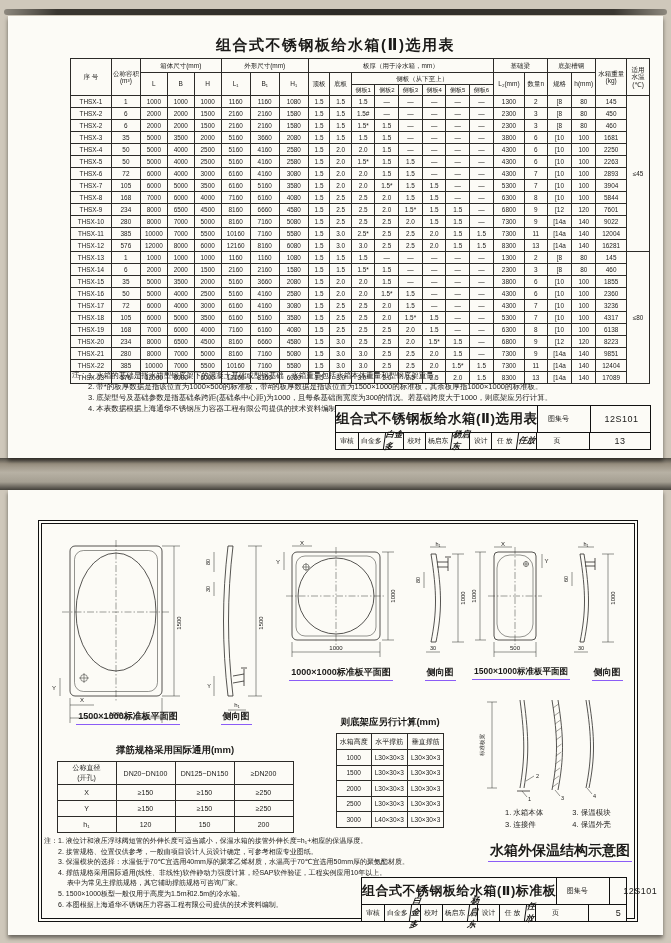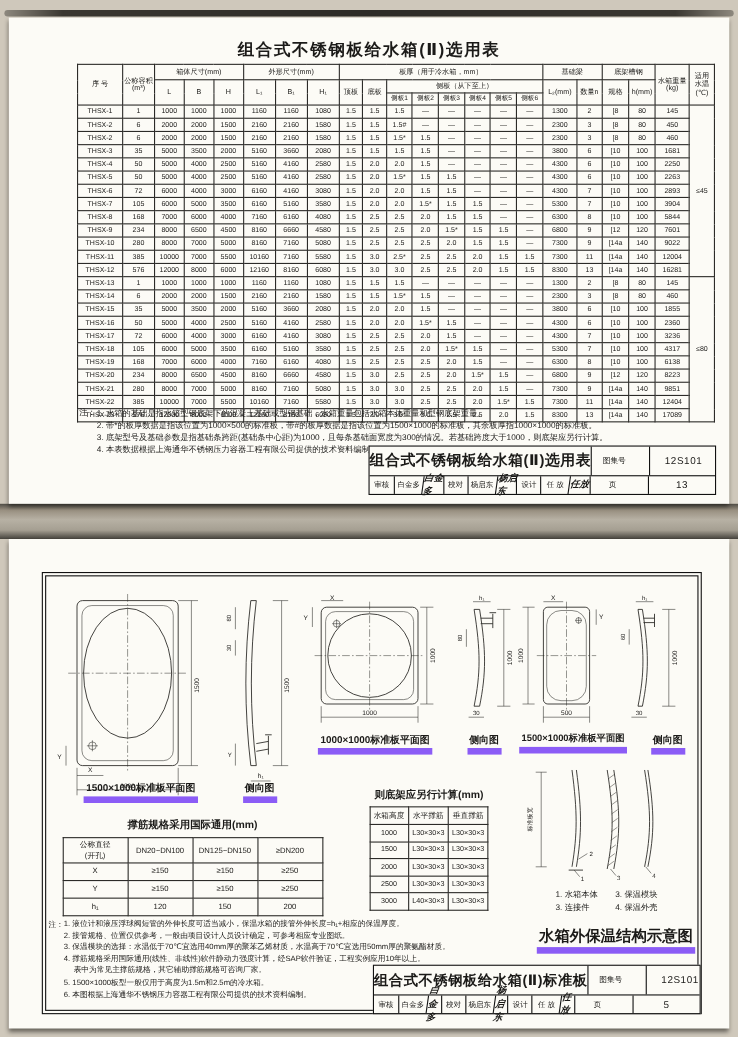--- a/index.html
+++ b/index.html
@@ -26,21 +26,21 @@
   table.sel thead tr.h3 th{height:10px;font-size:6px;}
   table.sel tbody td{height:11px;font-size:6.4px;}
   .pre{white-space:pre-line;}
   .p1-noteslabel{position:absolute;left:64px;top:354px;font-size:7.5px;}
   .p1-notes{position:absolute;left:80px;top:354px;width:520px;font-size:7.5px;}
   .p1-notes div{line-height:11px;white-space:nowrap;}
 
   
   .tblock{position:absolute;border:1.6px solid #111;background:#fcfbf6;box-sizing:border-box;}
   .tb-p1{right:12px;bottom:8px;width:316px;}
-  .tb-p2{right:26px;bottom:13px;width:298px;}
+  .tb-p2{right:36px;bottom:13px;width:266px;}
   .tb-r1{display:flex;height:26px;}
   .tb-title{flex:1;display:flex;align-items:center;justify-content:center;
        font-size:13.5px;font-weight:bold;letter-spacing:.5px;white-space:nowrap;}
   .tb-lab{width:40px;flex:0 0 40px;border-left:1px solid #111;display:flex;align-items:center;
        justify-content:center;font-size:7px;}
   .tb-val{width:60px;flex:0 0 60px;border-left:1px solid #111;display:flex;align-items:center;
        justify-content:center;font-size:9px;letter-spacing:.5px;margin-left:12px;}
   .tb-r2{display:flex;height:16px;border-top:1px solid #111;}
   .tb-s{display:flex;align-items:center;justify-content:center;font-size:6.8px;
        border-left:1px solid #111;box-sizing:border-box;}
@@ -50,33 +50,33 @@
   .tb-s.sig{flex:1 1 26px;font-style:italic;font-weight:bold;font-size:8.5px;
        font-family:"DejaVu Serif","Liberation Serif",serif;transform:skewX(-8deg);}
 
   
   .frame{position:absolute;left:30px;top:30px;width:600px;height:402px;
        border:1.7px solid #111;box-sizing:border-box;}
   .frame::after{content:"";position:absolute;inset:2px;border:.7px solid #111;}
   .fig{position:absolute;}
   .figcap{position:absolute;text-align:center;font-weight:bold;font-size:9px;
        white-space:nowrap;}
-  .figcap .ul{border-bottom:6px solid #8b5cf6;padding:0 2px 1px 2px;display:inline-block;}
+  .figcap .ul{border-bottom:1px solid #8b5cf6;padding:0 2px 1px 2px;display:inline-block;}
   .miniblock{position:absolute;}
   .minititle{text-align:center;font-weight:bold;font-size:9.5px;margin-bottom:4px;white-space:nowrap;}
   table.mini{border-collapse:collapse;border:1.2px solid #111;margin:0 auto;}
   table.mini th,table.mini td{border:.6px solid #2c2b28;font-weight:normal;text-align:center;
        vertical-align:middle;font-size:7px;padding:1px 3px;}
   table.pipe th{height:16px;}
   table.pipe td{height:13px;}
   table.pipe th,table.pipe td{min-width:52px;}
   table.brace th{height:13px;}
   table.brace td{height:12.5px;font-size:6.5px;}
   .ins-legend{position:absolute;left:497px;top:318px;display:grid;
-       grid-template-rows:repeat(2,12px);grid-auto-flow:column;column-gap:16px;font-size:7.5px;}
+       grid-template-rows:repeat(2,12px);grid-auto-flow:column;column-gap:29px;font-size:7.5px;}
   .p2-noteslabel{position:absolute;left:36px;top:346px;font-size:7px;}
   .p2-notes{position:absolute;left:50px;top:346px;width:420px;font-size:7px;}
   .p2-notes div{line-height:10.6px;white-space:nowrap;}
 
   
   svg{display:block;}
   .sv{stroke:#2b2a27;stroke-width:.8;fill:none;}
   .thin{stroke:#2b2a27;stroke-width:.5;fill:none;}
   .cl{stroke:#2b2a27;stroke-width:.45;fill:none;stroke-dasharray:7 2 1.5 2;}
   .hatch{stroke:#44423d;stroke-width:.5;fill:none;}

